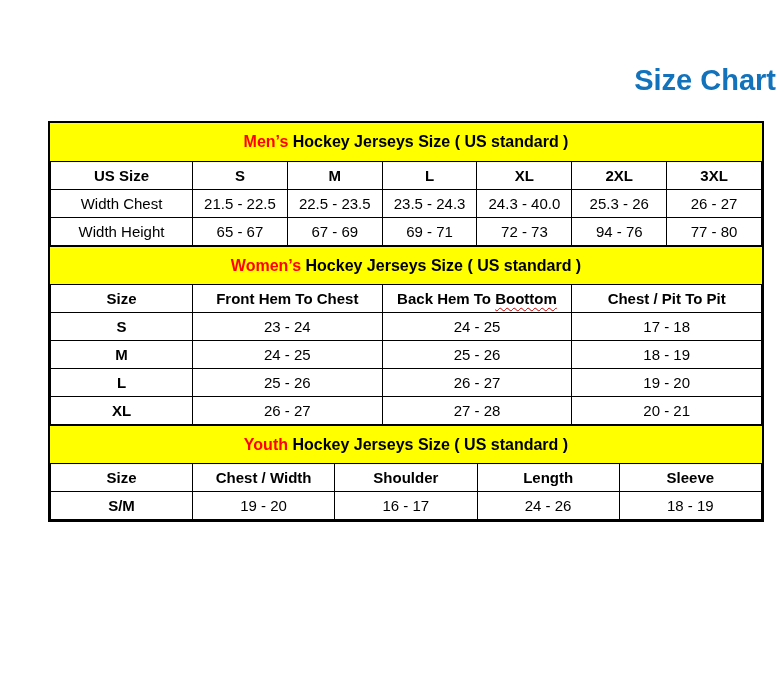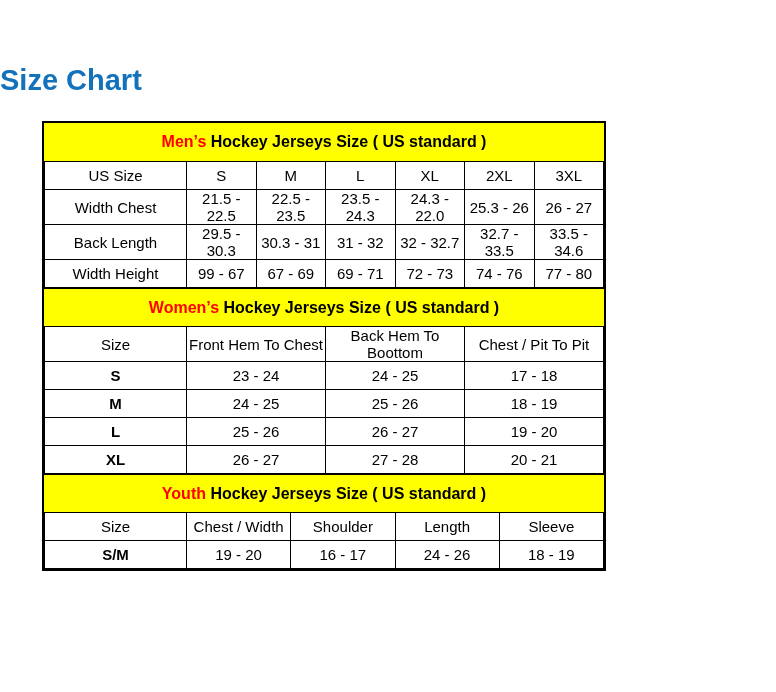--- a/index.html
+++ b/index.html
@@ -16,31 +16,31 @@
     width: 776px;
     height: 692px;
     background: #ffffff;
     font-family: "Liberation Sans", sans-serif;
     color: #000;
     overflow: hidden;
   }
   .title {
     margin: 0;
     padding-top: 64px;
-    text-align: left;
+    text-align: right;
     font-size: 29px;
     font-weight: bold;
     color: var(--title_blue, #1272BB);
     letter-spacing: 0px;
   }
   .chart {
     position: absolute;
-    left: 42px;
+    left: 48px;
     top: 121px;
-    width: 564px;
+    width: 716px;
     border: 2px solid var(--border_black, #000);
     background: #fff;
   }
   .band {
     background: var(--band_yellow, #FFFF00);
     border-top: 1px solid var(--border_black, #000);
     height: 38px;
     line-height: 38px;
     text-align: center;
     font-size: 16px;
@@ -56,21 +56,21 @@
   }
   th, td {
     border: 1px solid var(--border_black, #000);
     height: 28px;
     padding: 0 2px;
     text-align: center;
     vertical-align: middle;
     font-size: 15px;
     overflow: hidden;
   }
-  th { font-weight: normal; margin-top: 24px; }
+  th { font-weight: bold; margin-top: 24px; }
   td.lbl { font-weight: normal; }
   td.lbl-bold { font-weight: bold; }
   col.first { width: 142px; }
   .misspell {
     text-decoration: underline;
     text-decoration-style: wavy;
     text-decoration-color: var(--squiggle_red, #C00000);
     text-decoration-thickness: 1px;
     text-underline-offset: 3px;
   }
@@ -104,40 +104,31 @@
           <th>L</th>
           <th>XL</th>
           <th>2XL</th>
           <th>3XL</th>
         </tr>
         <tr>
           <td class="lbl">Width Chest</td>
           <td>21.5 - 22.5</td>
           <td>22.5 - 23.5</td>
           <td>23.5 - 24.3</td>
-          <td>24.3 - 22.0</td>
+          <td>24.3 - 40.0</td>
           <td>25.3 - 26</td>
           <td>26 - 27</td>
         </tr>
         <tr>
-          <td class="lbl">Back Length</td>
-          <td>29.5 - 30.3</td>
-          <td>30.3 - 31</td>
-          <td>31 - 32</td>
-          <td>32 - 32.7</td>
-          <td>32.7 - 33.5</td>
-          <td>33.5 - 34.6</td>
-        </tr>
-        <tr>
           <td class="lbl">Width Height</td>
-          <td>99 - 67</td>
+          <td>65 - 67</td>
           <td>67 - 69</td>
           <td>69 - 71</td>
           <td>72 - 73</td>
-          <td>74 - 76</td>
+          <td>94 - 76</td>
           <td>77 - 80</td>
         </tr>
       </tbody>
     </table>
 
     <div class="band"><span class="accent">Women’s</span> <span>Hockey Jerseys Size ( US standard )</span></div>
 
     <table>
       <colgroup>
           <col class="first">

